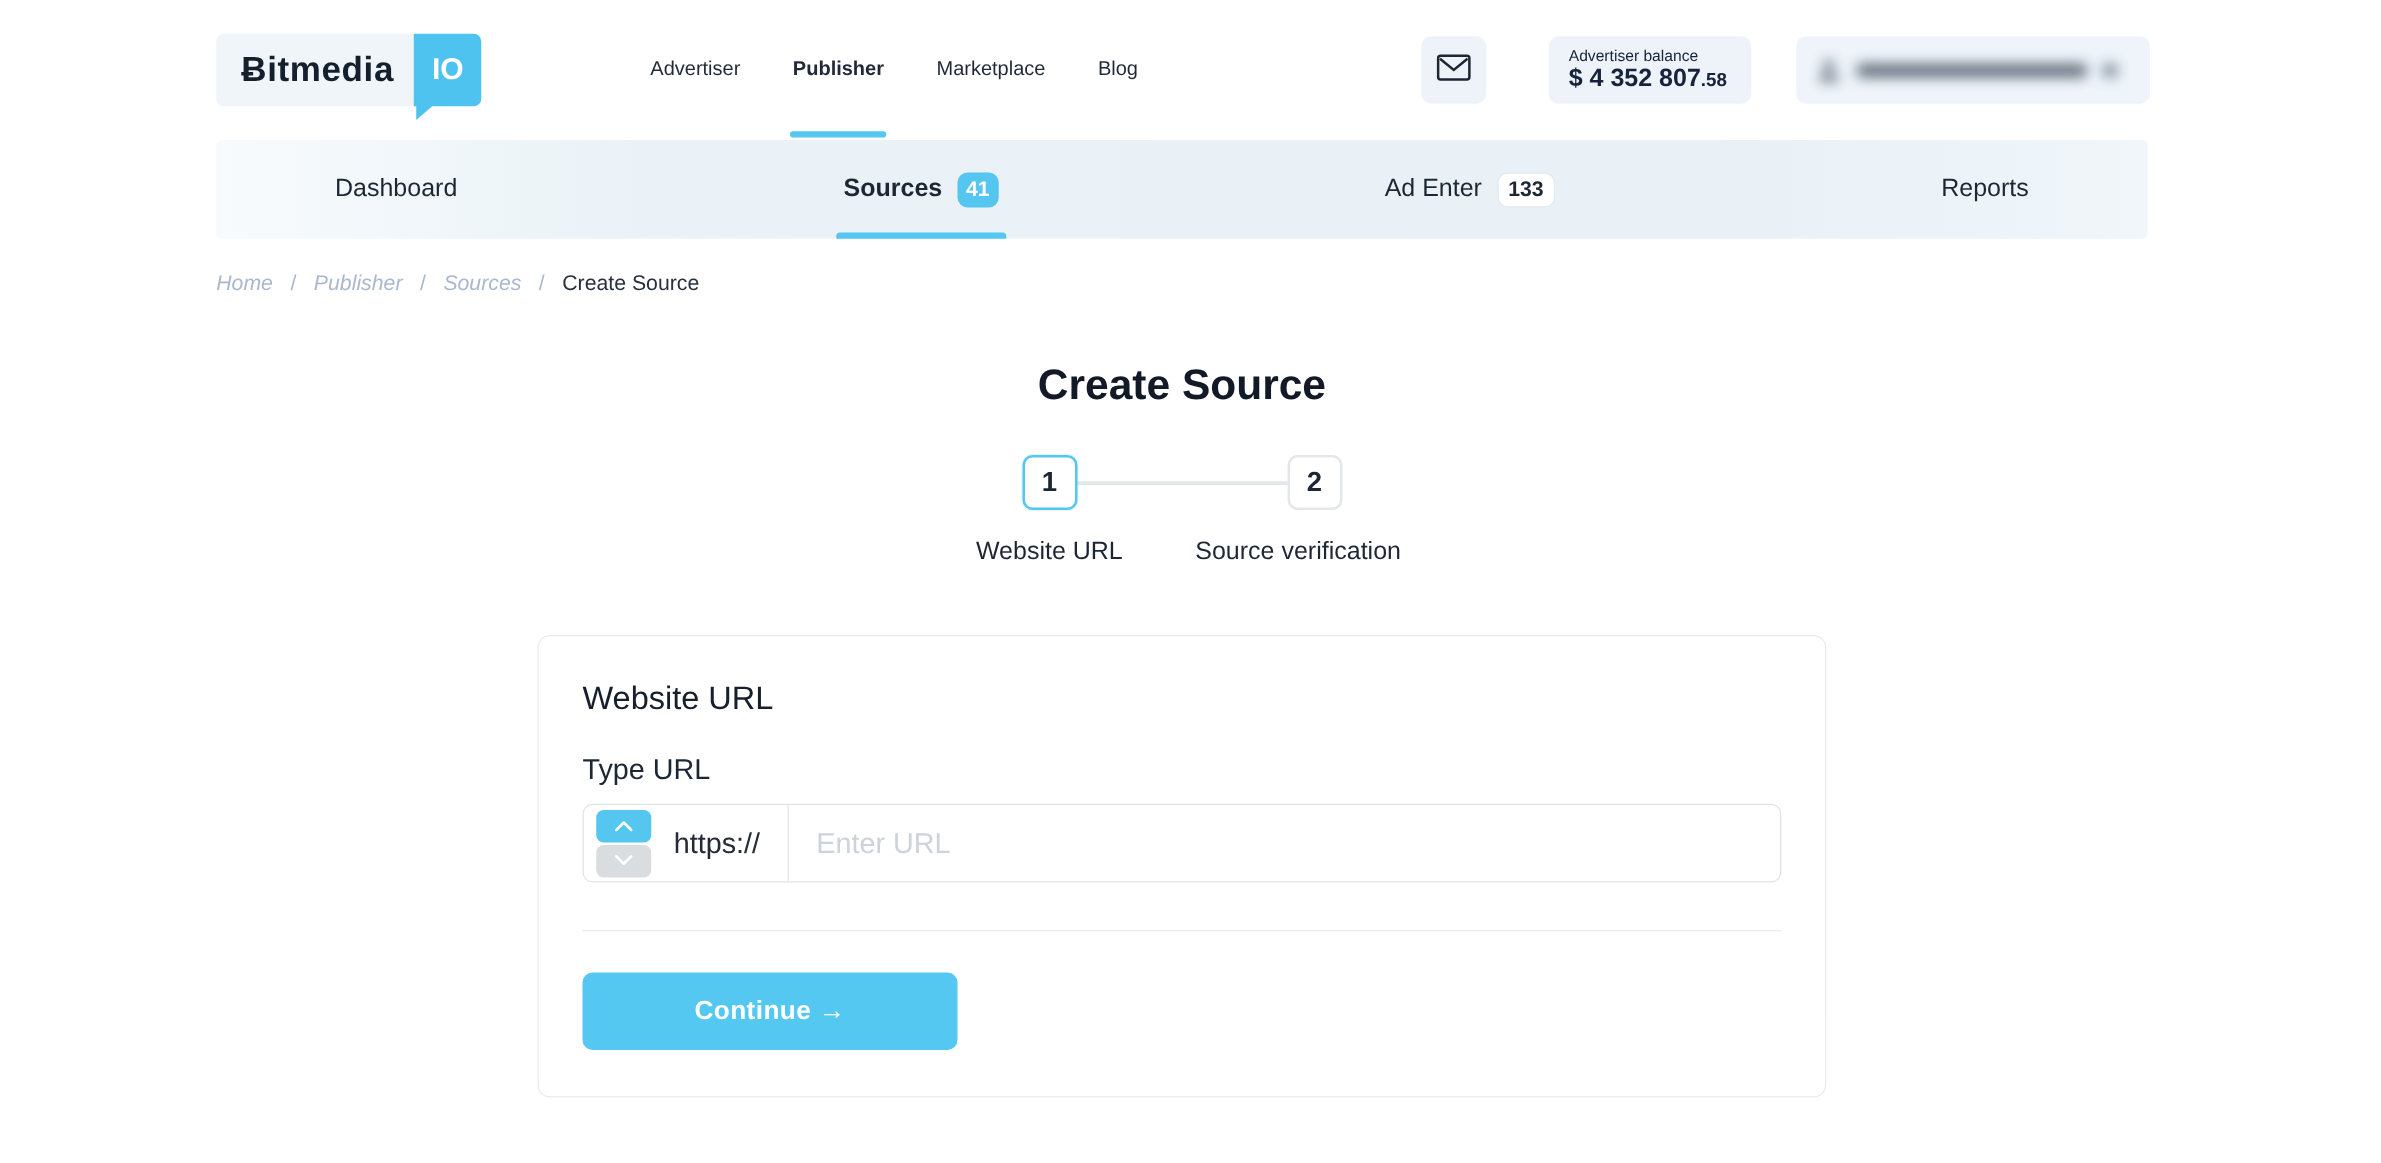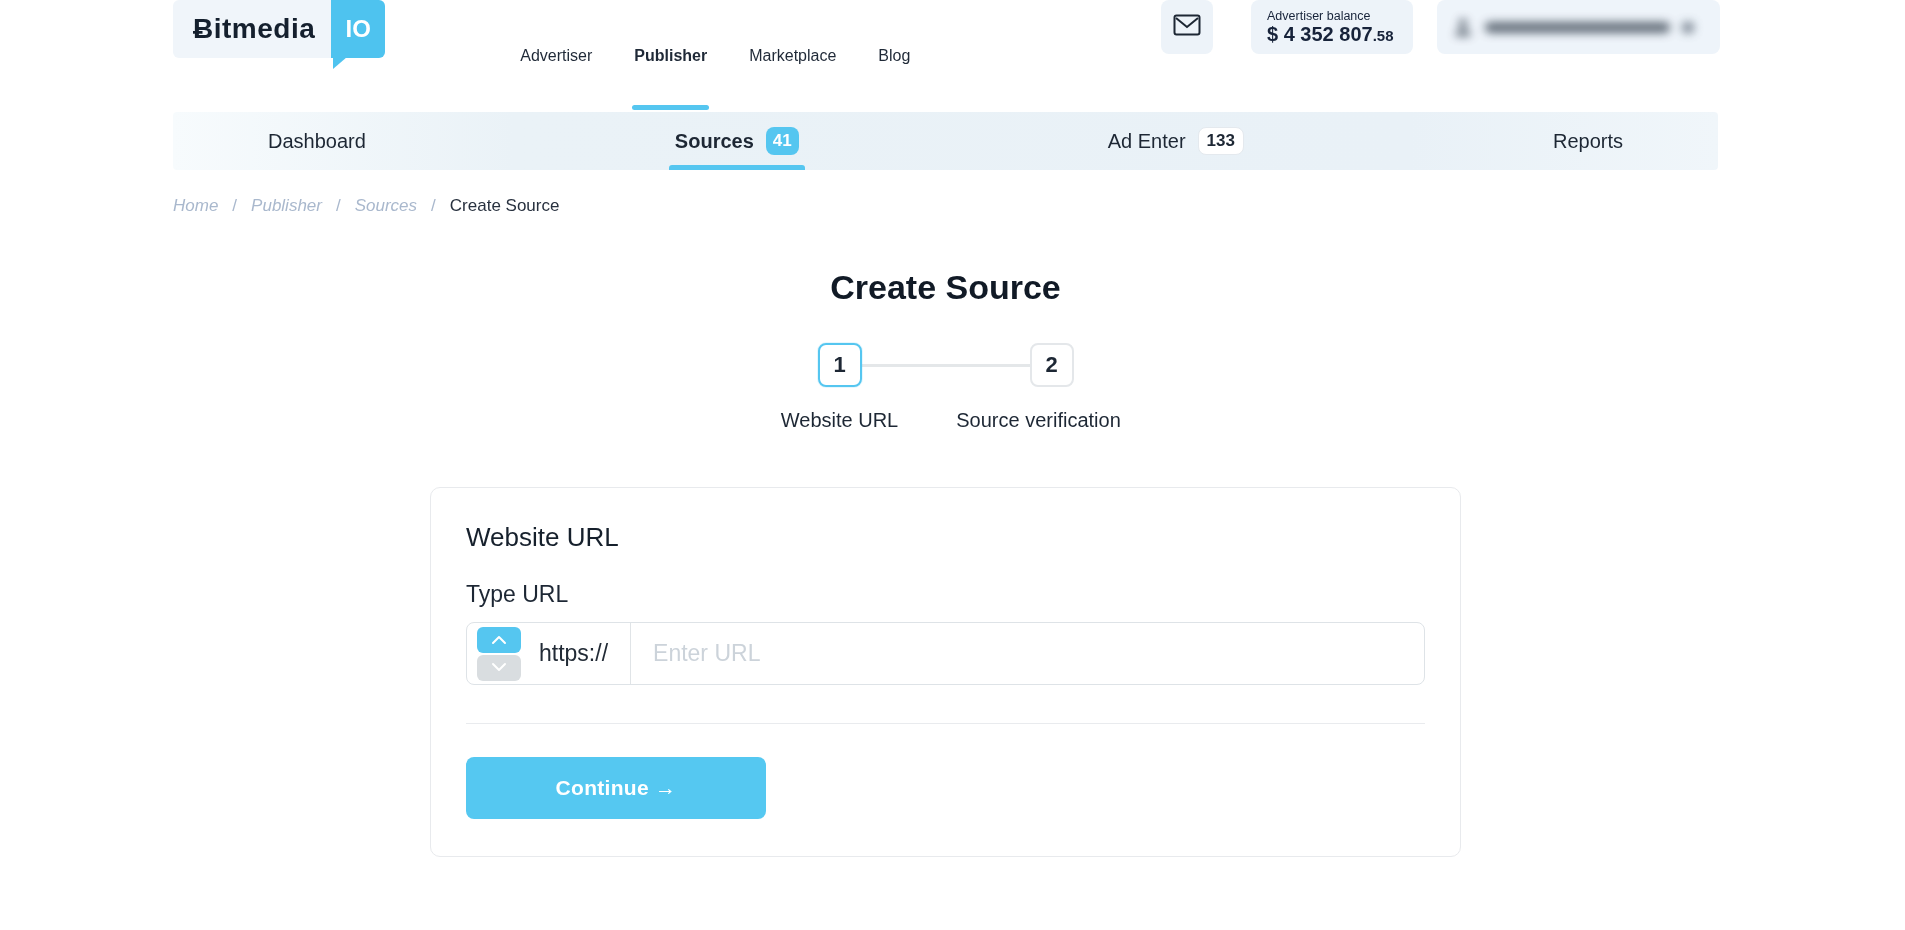--- a/index.html
+++ b/index.html
@@ -7,21 +7,21 @@
   body {
     background: #ffffff;
     font-family: "Liberation Sans", sans-serif;
     color: #1d2734;
   }
 
   
   .header {
     height: 112px;
     display: flex;
-    align-items: flex-start;
+    align-items: center;
     padding-left: 173px;
     padding-right: 185px;
     background: #ffffff;
     position: relative;
   }
   .logo { display: flex; align-items: stretch; height: 58px; cursor: pointer; }
   .logo-left {
     background: #f0f5fa;
     border-radius: 6px 0 0 6px;
     display: flex; align-items: center;
@@ -51,21 +51,21 @@
     font-size: 16px; color: #1f2937; cursor: pointer;
     position: relative; height: 100%;
   }
   .top-nav-item.active { font-weight: bold; }
   .top-nav-item.active::after {
     content: "";
     position: absolute; left: -2px; right: -2px; bottom: 2px;
     height: 5px; border-radius: 3px;
     background: #55c6f0;
   }
-  .header-right { margin-left: auto; display: flex; align-items: center; }
+  .header-right { margin-left: auto; display: flex; align-items: center; gap: 12px; }
   .icon-box {
     width: 52px; height: 54px;
     background: #edf3f9; border-radius: 8px;
     display: flex; align-items: center; justify-content: center;
     cursor: pointer;
   }
   .balance-box {
     margin-left: 38px;
     height: 54px; min-width: 162px;
     background: #edf3f9; border-radius: 8px;
@@ -84,21 +84,21 @@
     padding: 0 16px;
     cursor: pointer;
   }
   .user-blur { display: flex; align-items: center; gap: 12px; filter: blur(5px); opacity: .85; }
   .user-blur .bar { width: 185px; height: 11px; border-radius: 5px; background: #4b5663; }
   .user-blur .chev { width: 12px; height: 11px; border-radius: 4px; background: #6b7684; }
 
   
   .subnav-row { padding: 0 173px; }
   .subnav {
-    height: 58px; width: 1545px;
+    height: 79px; width: 1545px;
     background: linear-gradient(90deg, #f7fbfd 0%, #eaf2f7 22%, #e9f1f7 80%, #f0f6fa 100%);
     border-radius: 4px;
     display: flex; align-items: stretch; justify-content: space-between;
     padding: 0 95px;
   }
   .subnav-item {
     display: flex; align-items: center; gap: 12px;
     font-size: 20px; color: #1d2734; cursor: pointer;
     position: relative;
   }

